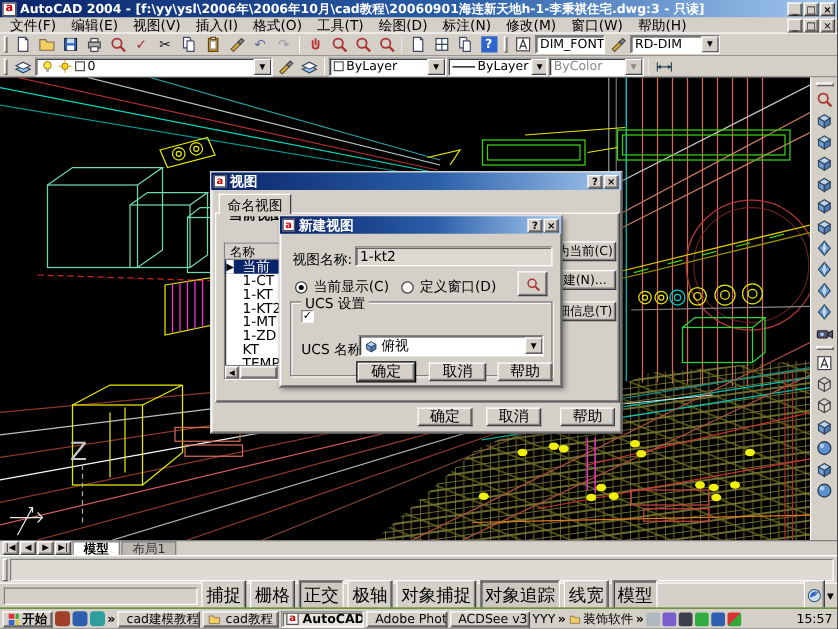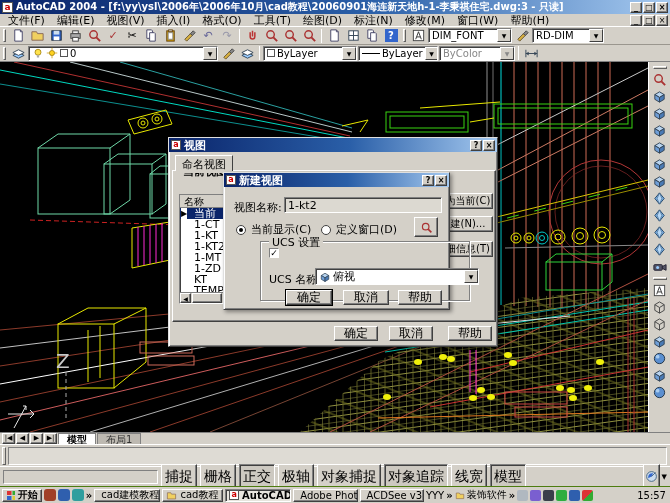--- a/index.html
+++ b/index.html
@@ -311,21 +311,21 @@
       </span>
     <span class="ticon">
         <span class="gl" style="background:#36c;color:#fff;width:13px;height:13px;line-height:13px;text-align:center;font-weight:bold;font-size:10px">?</span>
       </span>
     <span class="grip"></span>
     <span class="ticon">
         <svg width="15" height="15">
           <use href="#s-abox"></use>
         </svg>
       </span>
-    <span class="combo" style="width:84px">
+    <span class="combo" style="width:56px">
       <span>DIM_FONT</span>
       <span class="arrow">▼</span>
     </span>
     <span class="ticon">
         <svg width="15" height="15">
           <use href="#s-brush"></use>
         </svg>
       </span>
     <span class="combo" style="width:72px">
       <span>RD-DIM</span>
@@ -805,27 +805,27 @@
     </span>
     <span class="abs lrow" style="left:97px; top:49px;">
       <span class="radio"></span>
       <span>定义窗口(D)</span>
     </span>
     <span class="abs wbtn" style="left:190px; top:44px; width:24px; height:20px;">
       <svg width="13" height="13">
           <use href="#s-mag"></use>
         </svg>
     </span>
-    <div class="abs groupbox" style="left:8px; top:68px; width:210px; height:60px;margin-left:28px;">
+    <div class="abs groupbox" style="left:8px; top:68px; width:210px; height:60px;">
       <span class="grouplabel">UCS 设置</span>
       <span class="abs lrow" style="left:8px; top:6px;">
         <span class="cbox">✓</span>
       </span>
       <span class="abs" style="left:8px; top:30px; font-size:11px;">UCS 名称:</span>
-      <span class="abs combo" style="left:54px; top:26px; width:164px; height:17px; font-size:11px;">
+      <span class="abs combo" style="left:54px; top:26px; width:148px; height:17px; font-size:11px;">
         <svg width="12" height="12">
             <use href="#s-cube"></use>
           </svg>
         <span>俯视</span>
         <span class="arrow">▼</span>
       </span>
     </div>
     <span class="abs wbtn default" style="left:62px; top:117px; width:46px; height:15px;">确定</span>
     <span class="abs wbtn" style="left:119px; top:117px; width:46px; height:15px;">取消</span>
     <span class="abs wbtn" style="left:174px; top:117px; width:44px; height:15px;">帮助</span>

